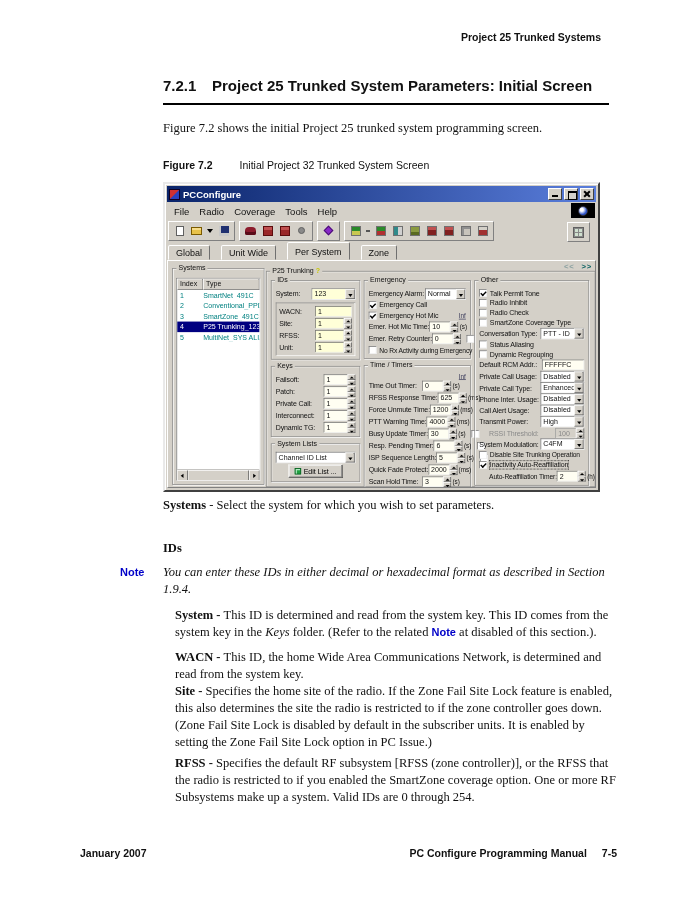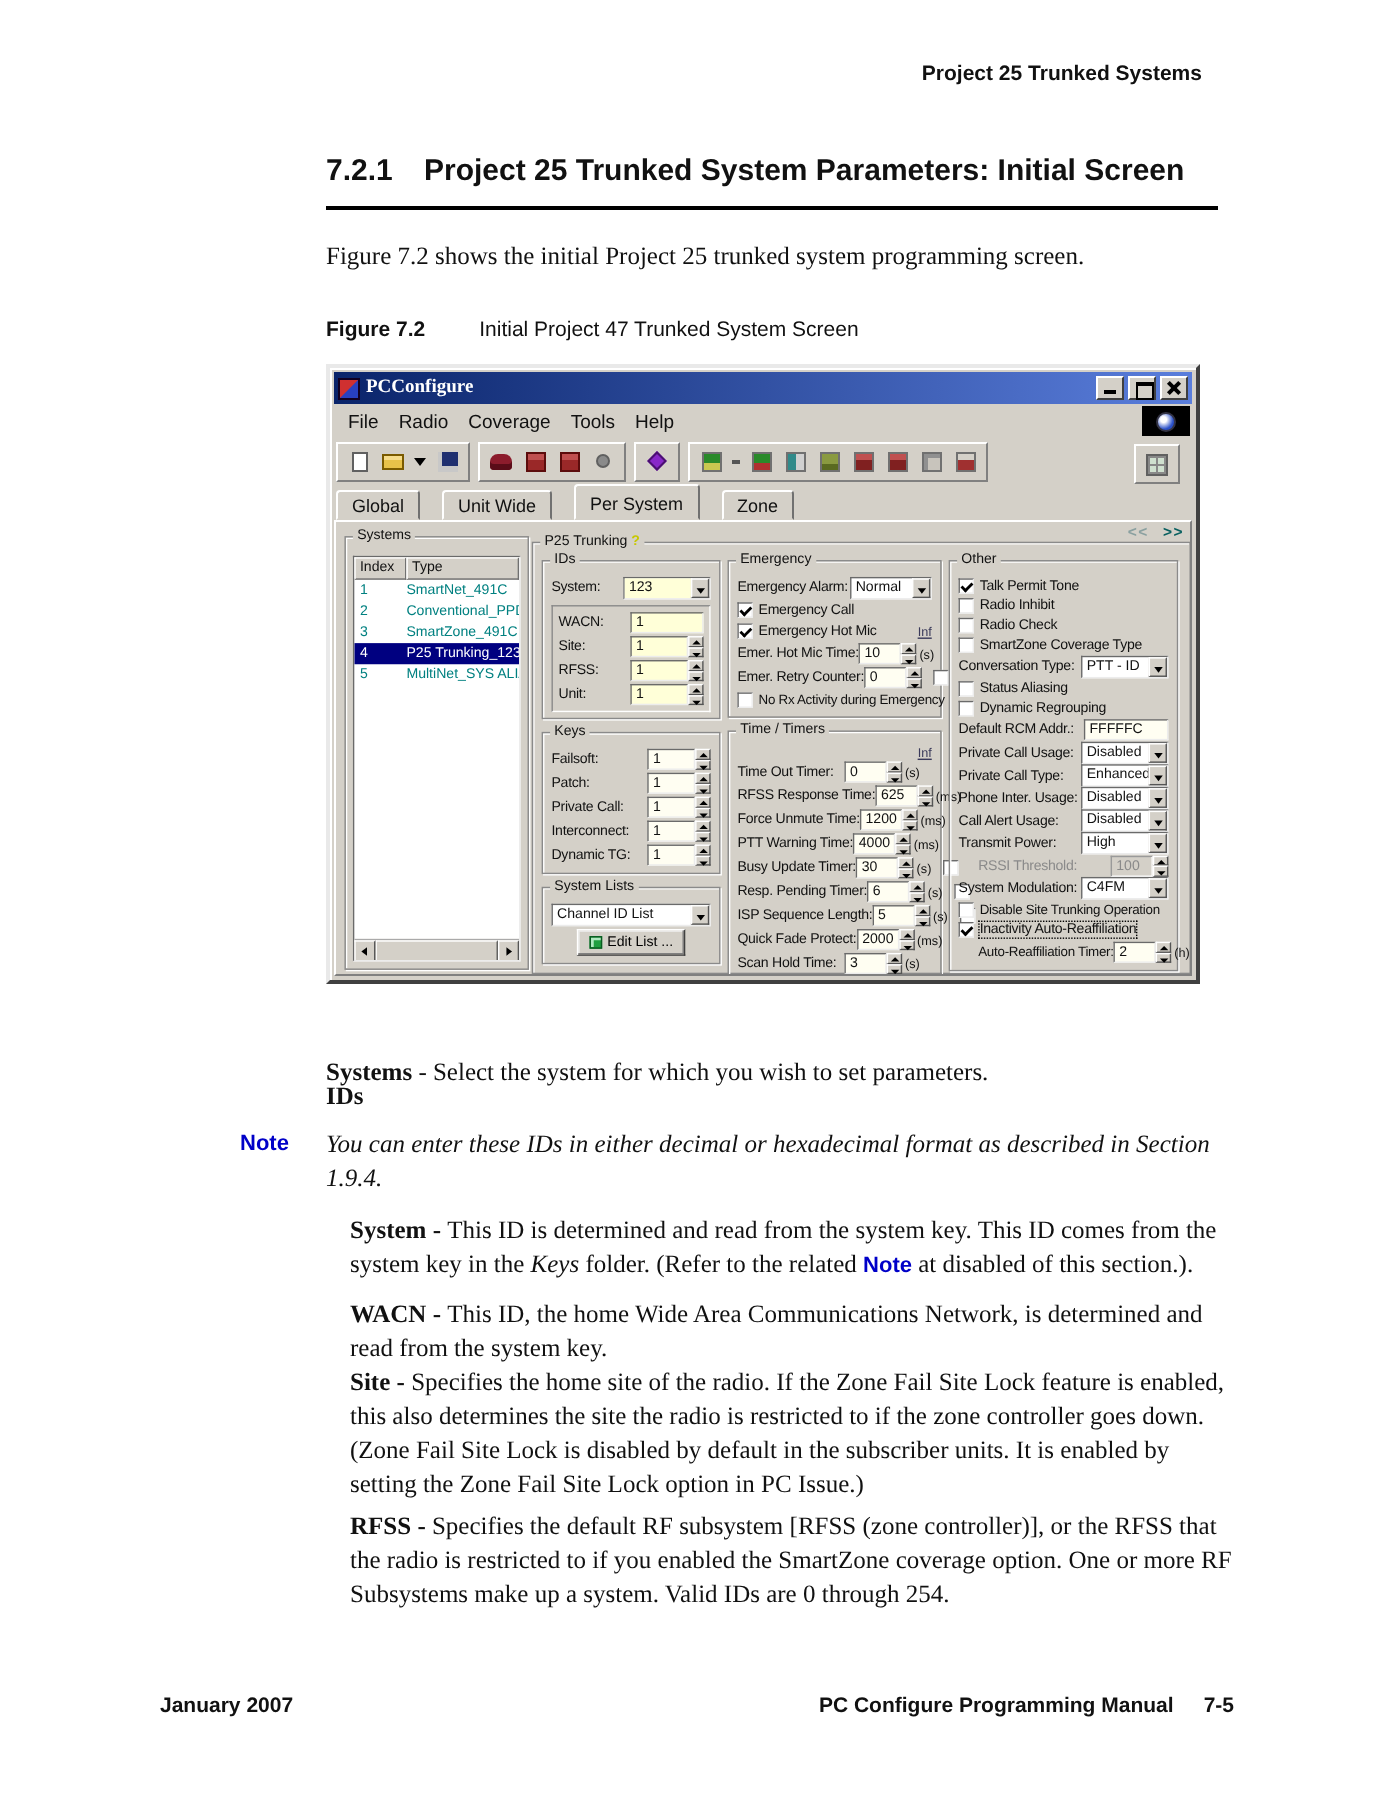--- a/index.html
+++ b/index.html
@@ -13,38 +13,38 @@
              font:bold 15px "Liberation Sans",sans-serif; border-bottom:2px solid #000; padding-bottom:9px; }
   #sechead .num { width:49px; }
   #intro   { position:absolute; top:121px; left:163px; width:460px; font-size:12.5px; }
   #figcap  { position:absolute; top:159px; left:163px; font-family:"Liberation Sans",sans-serif; font-size:10.5px; }
   #figcap .flabel { font-weight:bold; margin-right:27px; }
 
   .para { position:absolute; font-size:12.5px; line-height:17px; }
   .term { font-weight:bold; }
   .it { font-style:italic; }
   .note-inline { color:#0000c8; font-family:"Liberation Sans",sans-serif; font-weight:bold; font-size:11px; }
-  #p-systems { top:528px; left:163px; width:452px; }
+  #p-systems { top:497px; left:163px; width:452px; }
   #p-ids     { top:540px; left:163px; font-weight:bold; }
   #note-row  { position:absolute; top:564px; left:120px; width:496px; display:flex; }
   #note-row .note-label { width:43px; font:bold 11px "Liberation Sans",sans-serif; color:#0000c8; padding-top:2px; }
   #note-row .note-text { flex:1; font-style:italic; font-size:12.5px; line-height:17px; }
   #p-system { top:607px; left:175px; width:442px; }
   #p-wacn   { top:649px; left:175px; width:442px; }
   #p-site   { top:683px; left:175px; width:442px; }
   #p-rfss   { top:755px; left:175px; width:442px; }
   #footer-left  { position:absolute; top:847px; left:80px;  font:bold 10.5px "Liberation Sans",sans-serif; }
   #footer-right { position:absolute; top:847px; right:78px; font:bold 10.5px "Liberation Sans",sans-serif; display:flex; gap:15px; }
 
   
   .window { position:absolute; top:182px; left:163px; width:437px; height:310px;
             background:#d4d0c8; border:2px solid; border-color:#e9e9e9 #404040 #404040 #e9e9e9;
             box-shadow:inset 1px 1px 0 #fff; font-family:"Liberation Sans",sans-serif; }
   .titlebar { height:16px; margin:2px 2px 0; background:linear-gradient(90deg,#0a246a,#5a7edc);
-              display:flex; align-items:center; padding:0 2px;font-family:Liberation Serif, serif; }
+              display:flex; align-items:center; padding:0 2px; }
   .titleicon { width:11px; height:11px; margin-right:3px; flex:none;
                background:linear-gradient(135deg,#d03030 49%,#2840c0 51%); border:1px solid #102; }
   .title { color:#fff; font-weight:bold; font-size:9.5px; flex:1; white-space:nowrap; }
   .tbtn { width:14px; height:12px; background:#d4d0c8; border:1px solid; flex:none;
           border-color:#fff #404040 #404040 #fff; margin-left:2px; position:relative; }
   .g-min::after { content:""; position:absolute; left:3px; bottom:2px; width:6px; height:2px; background:#000; }
   .g-max::after { content:""; position:absolute; left:3px; top:2px; width:7px; height:6px; border:1px solid #000; border-top-width:2px; }
   .g-close::before,.g-close::after { content:""; position:absolute; left:5px; top:1px; width:2px; height:8px; background:#000; }
   .g-close::before { transform:rotate(45deg); } .g-close::after { transform:rotate(-45deg); }
 
@@ -155,21 +155,21 @@
 <div id="running">Project 25 Trunked Systems</div>
 
 <div id="sechead">
   <span class="num">7.2.1</span>
   <span>Project 25 Trunked System Parameters: Initial Screen</span>
 </div>
 
 <div id="intro">Figure 7.2 shows the initial Project 25 trunked system programming screen.</div>
 
 <div id="figcap">
-  <span class="flabel">Figure 7.2</span><span>Initial Project 47 Trunked System Screen</span>
+  <span class="flabel">Figure 7.2</span><span>Initial Project 32 Trunked System Screen</span>
 </div>
 
 <div class="window">
   <div class="titlebar">
     <span class="titleicon"></span>
     <span class="title">PCConfigure</span>
     <span class="tbtn g-min"></span>
     <span class="tbtn g-max"></span>
     <span class="tbtn g-close"></span>
   </div>

